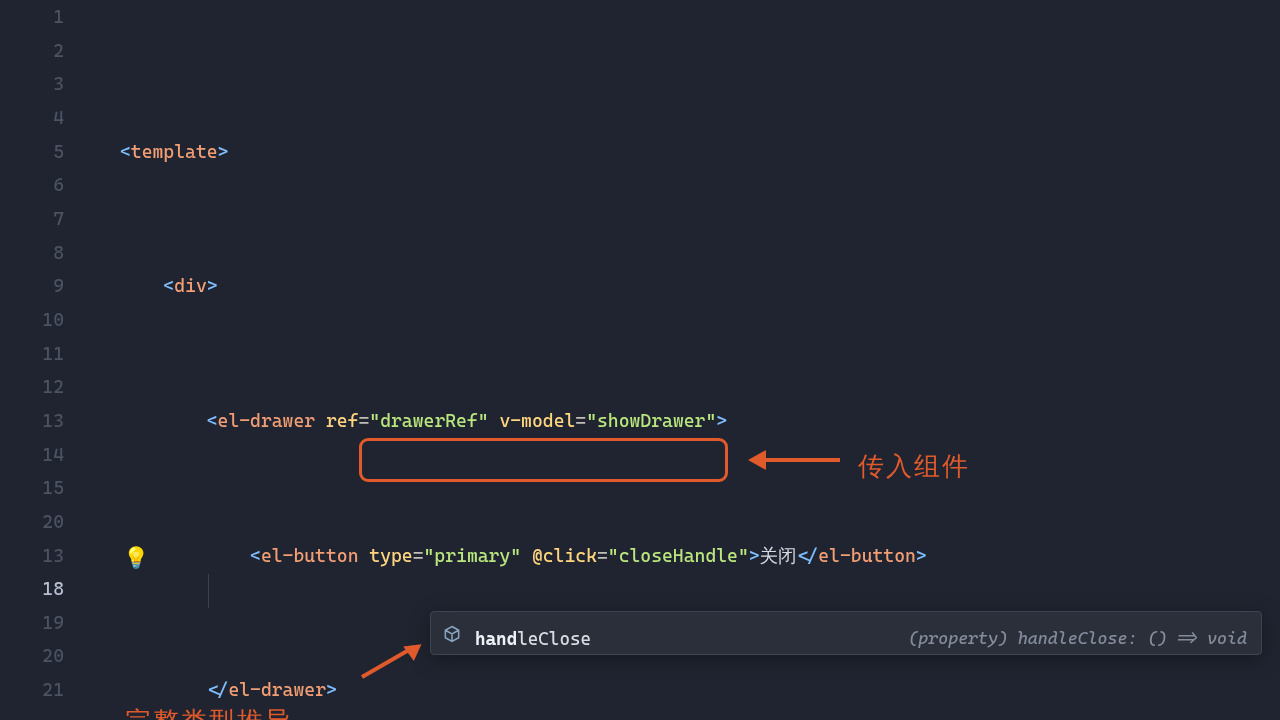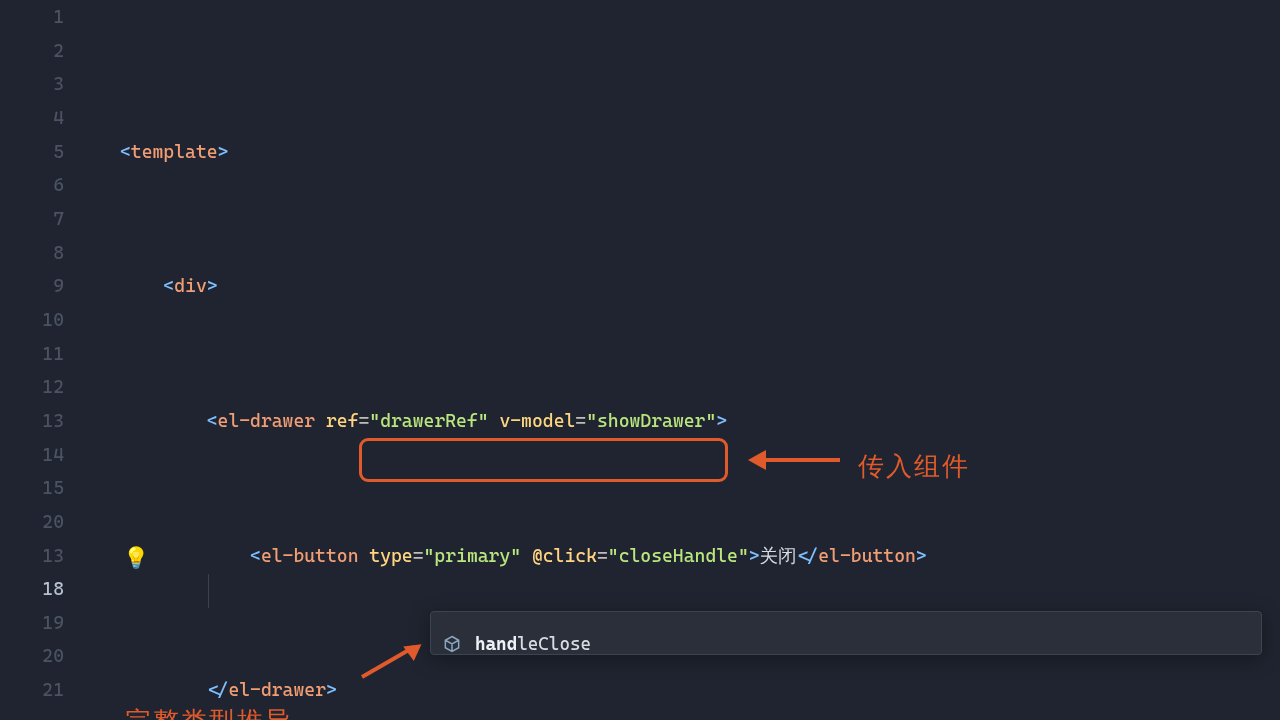--- a/index.html
+++ b/index.html
@@ -129,21 +129,20 @@
     height: 44px;
     background: #2a2f3a;
     border: 1px solid #3d4352;
     border-radius: 4px;
     display: flex;
     align-items: center;
     box-shadow: 0 4px 20px rgba(0,0,0,0.35);
   }
   .intellisense .item {
     display: flex;
-    align-items: center;
     width: 100%;
     padding: 0 14px 0 10px;
     height: 100%;
     font-size: 18px;
     margin-top: 22px;
   }
   .intellisense .icon {
     width: 22px; height: 22px;
     margin-right: 12px;
     flex: 0 0 22px;
@@ -265,20 +264,21 @@
 <div id="annot1" class="annotation-text">传入组件</div>
 
 <div class="intellisense">
   <div class="item">
     <span class="icon">
       <svg viewBox="0 0 24 24" width="20" height="20">
           <path fill="none" stroke="#8aa6c1" stroke-width="1.8" d="M12 3l8 4.5v9L12 21l-8-4.5v-9L12 3z M4 7.5l8 4.5 8-4.5 M12 12v9"></path>
         </svg>
     </span>
     <span class="label"><b>hand</b><span>leClose</span></span>
+    <span class="hint">(property) handleClose: () =&gt; void</span>
   </div>
 </div>
 
 <div class="arrow-angled">
   <div class="shaft"></div>
     <div class="head"></div>
 </div>
 <div id="annot2" class="annotation-text">完整类型推导</div>
 
 </body></html>

